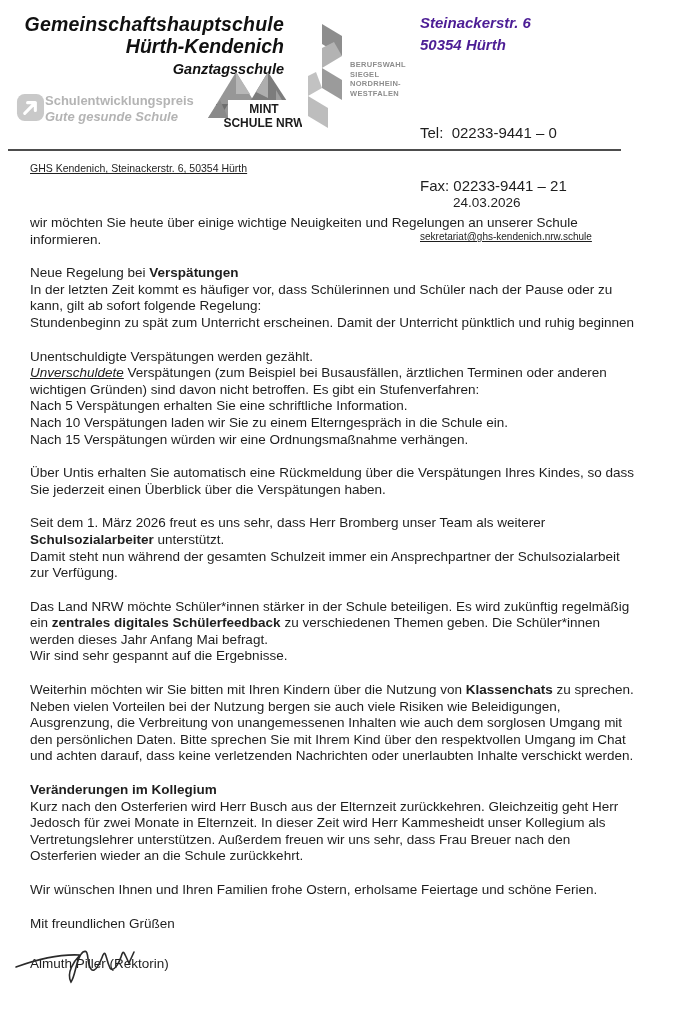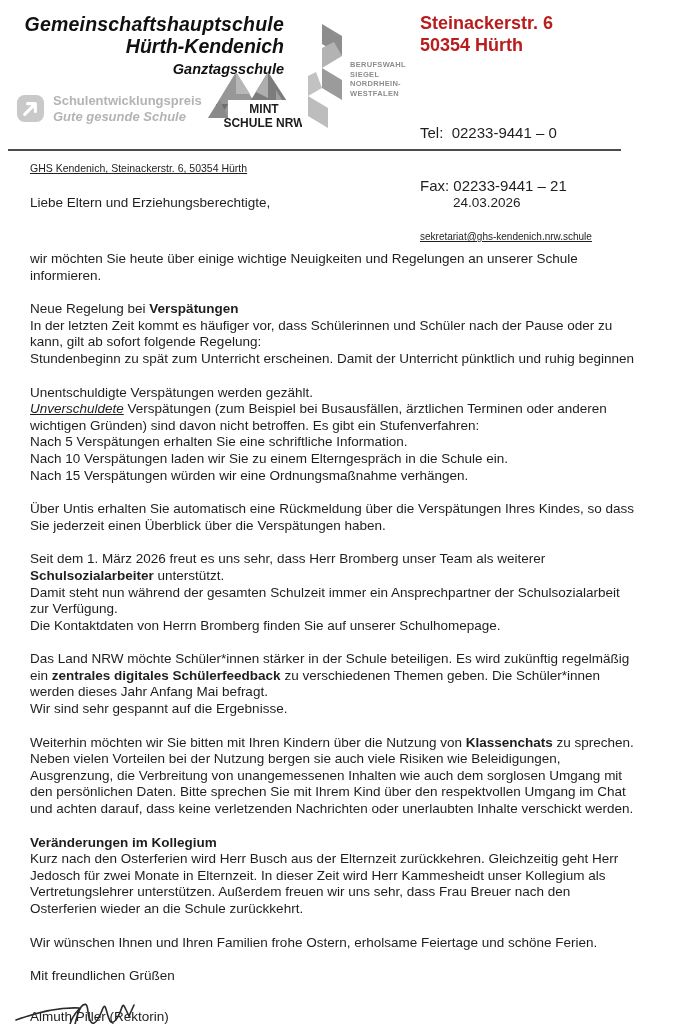--- a/index.html
+++ b/index.html
@@ -11,32 +11,32 @@
   }
   
   .school-block {
     position:absolute; top:13px; left:16px; width:268px; text-align:right;
     font-weight:bold; font-style:italic; color:#111;
   }
   .school-line1 { font-size:19.5px; line-height:22px; letter-spacing:0.2px; }
   .school-line2 { font-size:19.5px; line-height:22px; }
   .school-line3 { font-size:14.5px; line-height:18px; margin-top:3px; }
 
-  .award { position:absolute; top:93px; left:16px; display:flex; align-items:center; gap:8px; }
+  .award { position:absolute; top:93px; left:16px; display:flex; }
   .award-icon { width:29px; height:29px; flex:0 0 auto; }
   .award-text { font-size:13px; line-height:15.5px; font-weight:bold; color:#b4b4b4; }
   .award-line2 { font-style:italic; }
 
   .mint { position:absolute; left:206px; top:56px; width:96px; height:78px; }
   .bws-shape { position:absolute; left:306px; top:24px; width:40px; height:104px; }
   .bws-text { position:absolute; left:350px; top:60px; font-size:7.5px; line-height:9.5px;
               color:#8d8d8d; letter-spacing:0.3px; font-weight:bold; }
 
   .addr { position:absolute; left:420px; top:12px; }
-  .addr-street,.addr-city { font-weight:bold; font-size:18px; line-height:22px; color:#b91c1c; }
+  .addr-street,.addr-city { font-weight:bold; font-style:italic; font-size:15px; line-height:22px; color:#4c1d95; }
   .addr-contact { margin-top:33px; font-size:15px; line-height:17.5px; white-space:pre; }
   .addr-email { font-size:10px; text-decoration:underline; margin-top:2px; }
 
   .divider { position:absolute; top:149px; left:8px; width:613px; height:0;
              border-top:2px solid #4d4d4d; }
 
   
   .content { position:absolute; top:162px; left:30px; width:648px; }
   .sender { font-size:10.5px; text-decoration:underline; }
   .greeting-row { position:relative; margin-top:21px; font-size:13.5px; }
@@ -109,21 +109,20 @@
     </div>
     <div class="addr-email">sekretariat@ghs-kendenich.nrw.schule</div>
   </div>
 
   <div class="divider"></div>
 
   <div class="content">
     <div class="sender">GHS Kendenich, Steinackerstr. 6, 50354 Hürth</div>
 
     <div class="greeting-row">
-      <span>Liebe Eltern und Erziehungsberechtigte,</span>
       <span class="date">24.03.2026</span>
     </div>
 
     <div id="letter-body">
         <div class="line"><span>wir möchten Sie heute über einige wichtige Neuigkeiten und Regelungen an unserer Schule</span></div>
         <div class="line"><span>informieren.</span></div>
         <div class="line gap"><span>Neue Regelung bei </span><span class="b">Verspätungen</span></div>
         <div class="line"><span>In der letzten Zeit kommt es häufiger vor, dass Schülerinnen und Schüler nach der Pause oder zu</span></div>
         <div class="line"><span>kann, gilt ab sofort folgende Regelung:</span></div>
         <div class="line"><span>Stundenbeginn zu spät zum Unterricht erscheinen. Damit der Unterricht pünktlich und ruhig beginnen</span></div>
@@ -132,21 +131,20 @@
         <div class="line"><span>wichtigen Gründen) sind davon nicht betroffen. Es gibt ein Stufenverfahren:</span></div>
         <div class="line"><span>Nach 5 Verspätungen erhalten Sie eine schriftliche Information.</span></div>
         <div class="line"><span>Nach 10 Verspätungen laden wir Sie zu einem Elterngespräch in die Schule ein.</span></div>
         <div class="line"><span>Nach 15 Verspätungen würden wir eine Ordnungsmaßnahme verhängen.</span></div>
         <div class="line gap"><span>Über Untis erhalten Sie automatisch eine Rückmeldung über die Verspätungen Ihres Kindes, so dass</span></div>
         <div class="line"><span>Sie jederzeit einen Überblick über die Verspätungen haben.</span></div>
         <div class="line gap"><span>Seit dem 1. März 2026 freut es uns sehr, dass Herr Bromberg unser Team als weiterer</span></div>
         <div class="line"><span class="b">Schulsozialarbeiter</span><span> unterstützt.</span></div>
         <div class="line"><span>Damit steht nun während der gesamten Schulzeit immer ein Ansprechpartner der Schulsozialarbeit</span></div>
         <div class="line"><span>zur Verfügung.</span></div>
-        <div class="line"><span>Die Kontaktdaten von Herrn Bromberg finden Sie auf unserer Schulhomepage.</span></div>
         <div class="line gap"><span>Das Land NRW möchte Schüler*innen stärker in der Schule beteiligen. Es wird zukünftig regelmäßig</span></div>
         <div class="line"><span>ein </span><span class="b">zentrales digitales Schülerfeedback</span><span> zu verschiedenen Themen geben. Die Schüler*innen</span></div>
         <div class="line"><span>werden dieses Jahr Anfang Mai befragt.</span></div>
         <div class="line"><span>Wir sind sehr gespannt auf die Ergebnisse.</span></div>
         <div class="line gap"><span>Weiterhin möchten wir Sie bitten mit Ihren Kindern über die Nutzung von </span><span class="b">Klassenchats</span><span> zu sprechen.</span></div>
         <div class="line"><span>Neben vielen Vorteilen bei der Nutzung bergen sie auch viele Risiken wie Beleidigungen,</span></div>
         <div class="line"><span>Ausgrenzung, die Verbreitung von unangemessenen Inhalten wie auch dem sorglosen Umgang mit</span></div>
         <div class="line"><span>den persönlichen Daten. Bitte sprechen Sie mit Ihrem Kind über den respektvollen Umgang im Chat</span></div>
         <div class="line"><span>und achten darauf, dass keine verletzenden Nachrichten oder unerlaubten Inhalte verschickt werden.</span></div>
         <div class="line gap"><span class="b">Veränderungen im Kollegium</span></div>

